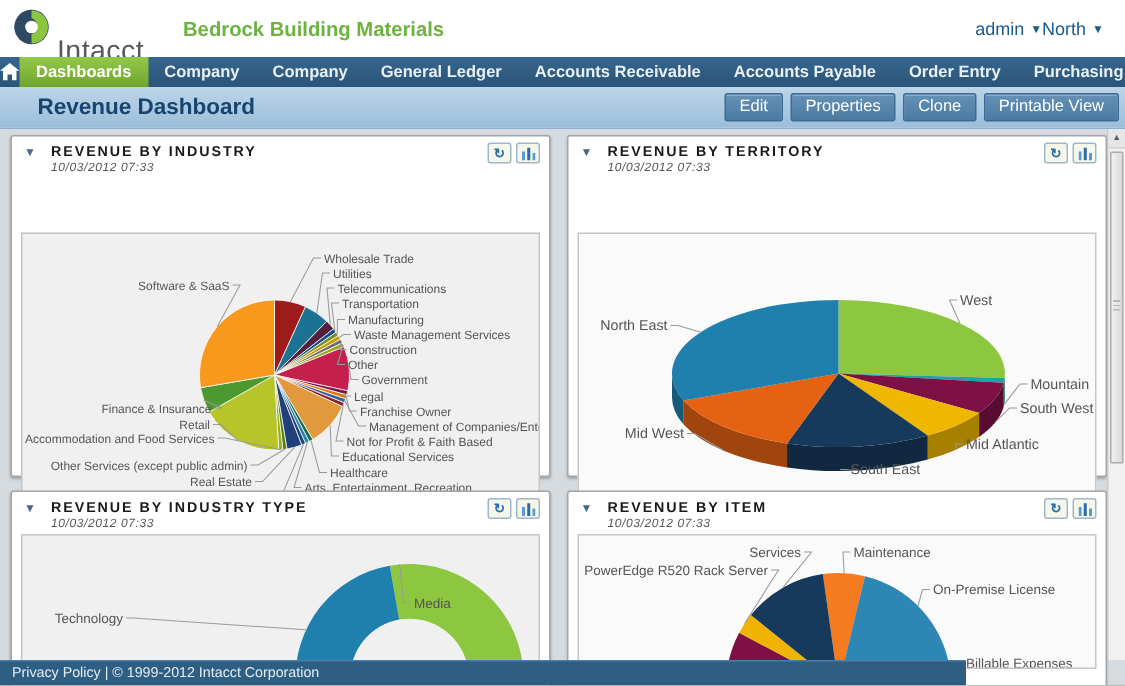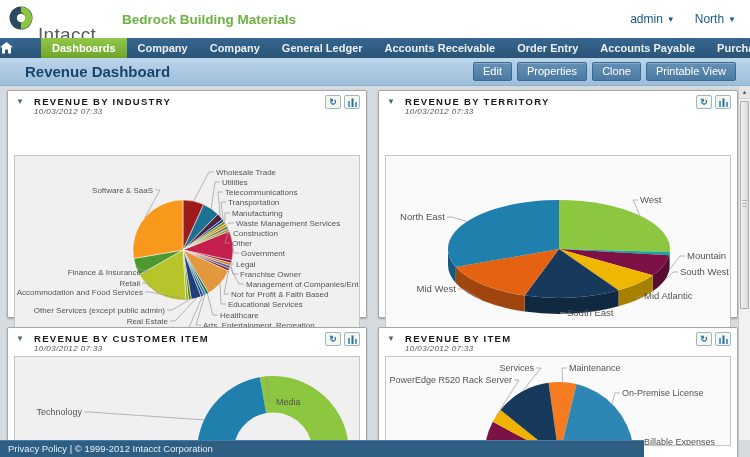--- a/index.html
+++ b/index.html
@@ -3,37 +3,37 @@
 <meta charset="utf-8">
 <style>
   html,body{margin:0;padding:0;background:#888;}
   .page{position:relative;width:750px;height:457px;background:#fff;overflow:hidden;
         font-family:"Liberation Sans",sans-serif;-webkit-font-smoothing:antialiased;}
   
   .tophdr{position:absolute;left:0;top:0;width:750px;height:38px;background:#fff;}
   .logo-mark{position:absolute;left:8px;top:5px;}
   .logo-text{position:absolute;left:38px;top:24px;font-size:19px;font-weight:normal;color:#58595B;letter-spacing:.3px;}
   .company{position:absolute;left:104px;top:12px;font-size:13.5px;font-weight:bold;color:#6CB33F;padding-left:18px;}
-  .usermenus{position:absolute;right:14px;top:12px;font-size:12px;color:#1A5B8A;display:flex;gap:20px;align-items:flex-end;}
+  .usermenus{position:absolute;right:14px;top:12px;font-size:12px;color:#1A5B8A;display:flex;align-items:flex-end;}
   .usermenus .mi{cursor:pointer;display:flex;align-items:center;gap:4px;}
   .mcaret{font-size:8px;color:#1A5B8A;}
   
   .nav{position:absolute;left:0;top:38px;width:750px;height:20px;
        background:linear-gradient(#37658d,#2A5578);display:flex;align-items:stretch;
-       color:#E9F0F6;font-size:11px;gap:28px;}
+       color:#E9F0F6;font-size:11px;}
   .home{width:30px;display:flex;align-items:center;justify-content:center;}
   .tabs{display:flex;align-items:stretch;}
   .tab{padding:0 11px;display:flex;align-items:center;font-weight:bold;white-space:nowrap;cursor:pointer;}
   .tab.active{background:linear-gradient(#93C84B,#6FA52B);color:#FFFFFF;}
   
   .titlebar{position:absolute;left:0;top:58px;width:750px;height:28px;box-sizing:border-box;
        background:linear-gradient(#BCD5EA,#9CBEDA);border-bottom:1px solid #8FB0CC;
        display:flex;align-items:center;padding-left:16px;}
   .pagetitle{font-size:15px;font-weight:bold;color:#17456E;margin-left:9px;}
-  .tb-buttons{margin-left:auto;margin-right:14px;display:flex;gap:5px;}
+  .tb-buttons{margin-left:auto;margin-right:4px;display:flex;gap:5px;}
   .btn{font-size:11px;color:#fff;background:linear-gradient(#6591B6,#4B7AA2);
        border:1px solid #3C6A92;border-radius:2px;padding:2px 9px 3px;cursor:pointer;
        box-shadow:inset 0 1px 0 rgba(255,255,255,.25);}
   
   .content{position:absolute;left:0;top:86px;width:750px;height:371px;background:#D5DBDF;overflow:hidden;}
   .panel{position:absolute;width:360px;background:#fff;border:1px solid #A6A6A6;border-radius:2px;
        box-shadow:0 1px 2px rgba(0,0,0,.25);box-sizing:border-box;}
   #p1{left:7px;top:4px;height:228px;}
   #p2{left:378px;top:4px;height:228px;}
   #p3{left:7px;top:241px;height:290px;}
@@ -96,22 +96,22 @@
       <svg width="13" height="12" viewBox="0 0 13 12">
           <path d="M6.5 0 L13 5.2 H11 V11.5 H8 V7.6 H5 V11.5 H2 V5.2 H0 Z" fill="#fff"></path>
         </svg>
     </div>
     <div class="tabs">
         <div class="tab active">Dashboards</div>
         <div class="tab">Company</div>
         <div class="tab">Company</div>
         <div class="tab">General Ledger</div>
         <div class="tab">Accounts Receivable</div>
+        <div class="tab">Accounts Payable</div>
         <div class="tab">Order Entry</div>
-        <div class="tab">Accounts Payable</div>
         <div class="tab">Purchasing</div>
       </div>
 
   </div>
 
   <div class="titlebar">
     <span class="pagetitle">Revenue Dashboard</span>
     <div class="tb-buttons">
         <div class="btn">Edit</div>
         <div class="btn">Properties</div>
@@ -259,21 +259,21 @@
             <text x="70" y="136" text-anchor="end" font-size="9.5">Mid West</text>
             <polyline points="61,61 66,61 81.2,65.5" fill="none" stroke="#999" stroke-width="0.7"></polyline>
             <text x="59" y="64" text-anchor="end" font-size="9.5">North East</text>
           </svg>
         </div>
     </div>
 
     <div class="panel" id="p3">
       <div class="phead">
         <span class="pcaret">▼</span>
-        <span class="ptitle">REVENUE BY CUSTOMER ITEM</span>
+        <span class="ptitle">REVENUE BY INDUSTRY TYPE</span>
         <span class="pdate">10/03/2012 07:33</span>
         <span class="picons">
           <span class="pib">↻</span>
           <span class="pib">
               <svg width="9" height="9" viewBox="0 0 9 9">
                 <rect x="0" y="3" width="2" height="6" fill="#5B9BD5"></rect>
                 <rect x="3.5" y="0.5" width="2" height="8.5" fill="#2B6CA8"></rect>
                 <rect x="7" y="4" width="2" height="5" fill="#5B9BD5"></rect>
               </svg>
             </span>

